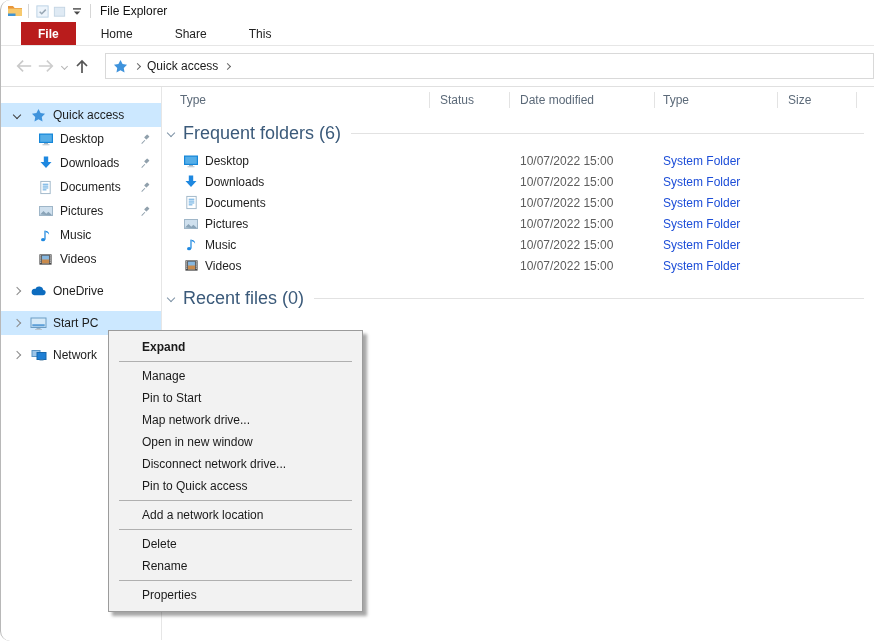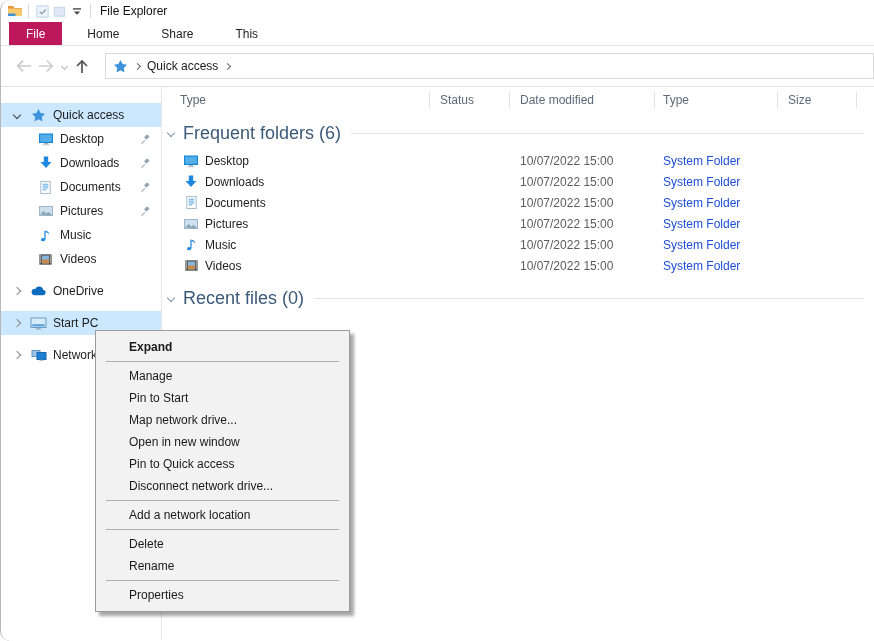--- a/index.html
+++ b/index.html
@@ -21,21 +21,21 @@
 
   
   .titlebar { height: 22px; display: flex; align-items: center; padding-left: 5px; }
   .titlebar .qat-icon { width: 17px; height: 17px; display: flex; align-items: center; justify-content: center; }
   .titlebar .sep { width: 1px; height: 14px; background: #d6d6d6; margin: 0 5px; }
   .title-text { font-size: 12px; color: #111; margin-left: 4px; }
 
   
   .tabs { height: 24px; display: flex; align-items: stretch; border-bottom: 1px solid #e6e6e6; }
   .tab { display: flex; align-items: center; padding: 0 17px; font-size: 12px; color: #222; }
-  .tab.active { background: #be185d; color: #fff; font-weight: 400; margin-left: 8px; }
+  .tab.active { background: #b91c1c; color: #fff; font-weight: 700; margin-left: 20px; }
   .tab + .tab { margin-left: 8px; }
 
   
   .navbar { height: 41px; display: flex; align-items: center; padding: 0 0 0 12px; border-bottom: 1px solid #e0e0e0; }
   .nav-btn { display: flex; align-items: center; justify-content: center; width: 22px; height: 22px; }
   .nav-chev-small { width: 14px; height: 22px; display: flex; align-items: center; justify-content: center; }
   .addressbox {
     flex: 1; height: 26px; margin-left: 12px;
     border: 1px solid #d9d9d9; background: #fff;
     display: flex; align-items: center; padding-left: 7px; gap: 7px;
@@ -82,21 +82,21 @@
   .filerow { height: 21px; display: flex; align-items: center; font-size: 12px; }
   .cell-name { width: 268px; display: flex; align-items: center; padding-left: 21px; color: #1e1e1e; }
   .cell-name .icon16 { width: 16px; height: 16px; margin-right: 6px; display: flex; align-items: center; justify-content: center; }
   .cell-status { width: 80px; }
   .cell-date { width: 145px; padding-left: 10px; color: #5c5c5c; }
   .cell-type { width: 123px; padding-left: 8px; color: #1d4ed8; }
   .cell-size { width: 79px; }
 
   
   .context-menu {
-    position: absolute; left: 94px; top: 330px; width: 255px;
+    position: absolute; left: 107px; top: 330px; width: 255px;
     background: #f2f2f2; border: 1px solid #9b9b9b;
     box-shadow: 4px 4px 3px rgba(0,0,0,0.35);
     padding: 5px 0; z-index: 50;
   }
   .menu-item { height: 22px; line-height: 22px; padding-left: 33px; font-size: 12px; color: #1a1a1a; }
   .menu-item.default { font-weight: bold; }
   .menu-sep { height: 1px; background: #b0b0b0; margin: 3px 10px; }
 
   svg { display: block; }
 </style>
@@ -469,22 +469,22 @@
     </div>
   </div>
 
   <div class="context-menu">
     <div class="menu-item default">Expand</div>
     <div class="menu-sep"></div>
     <div class="menu-item">Manage</div>
     <div class="menu-item">Pin to Start</div>
     <div class="menu-item">Map network drive...</div>
     <div class="menu-item">Open in new window</div>
+    <div class="menu-item">Disconnect network drive...</div>
     <div class="menu-item">Pin to Quick access</div>
-    <div class="menu-item">Disconnect network drive...</div>
     <div class="menu-sep"></div>
     <div class="menu-item">Add a network location</div>
     <div class="menu-sep"></div>
     <div class="menu-item">Delete</div>
     <div class="menu-item">Rename</div>
     <div class="menu-sep"></div>
     <div class="menu-item">Properties</div>
   </div>
 
 </div>

